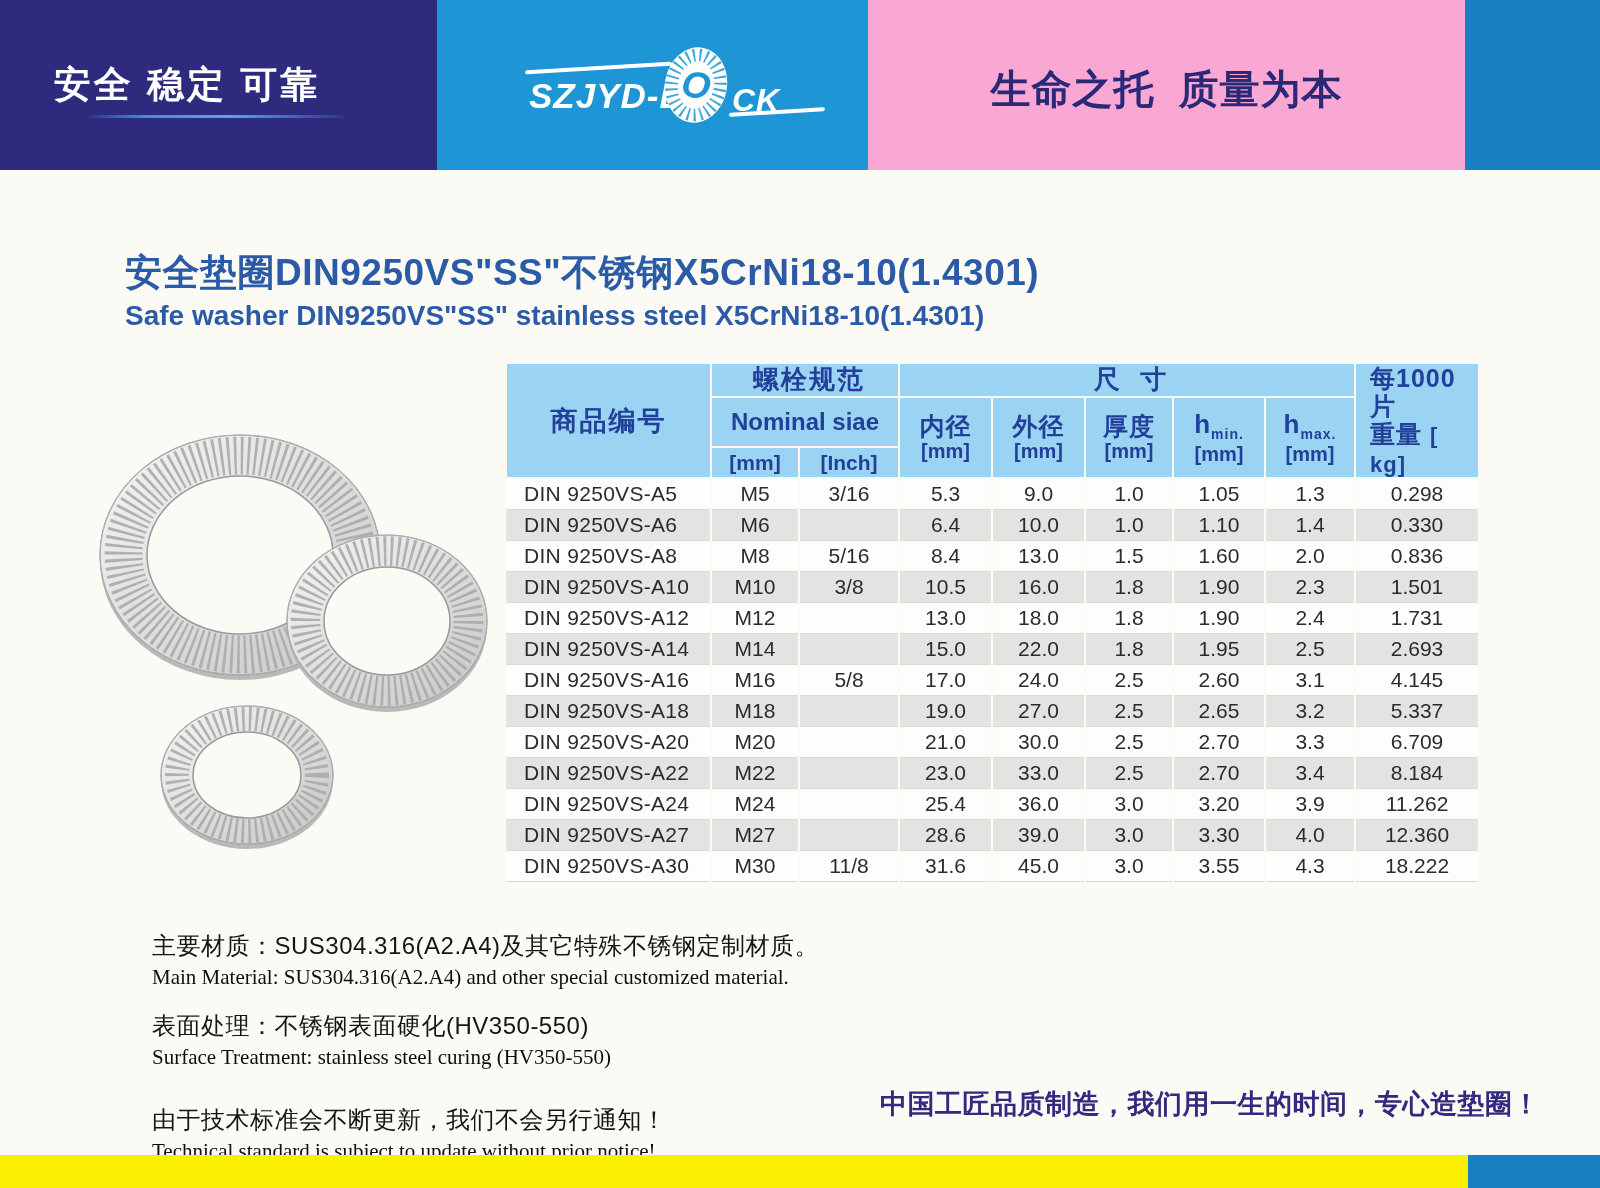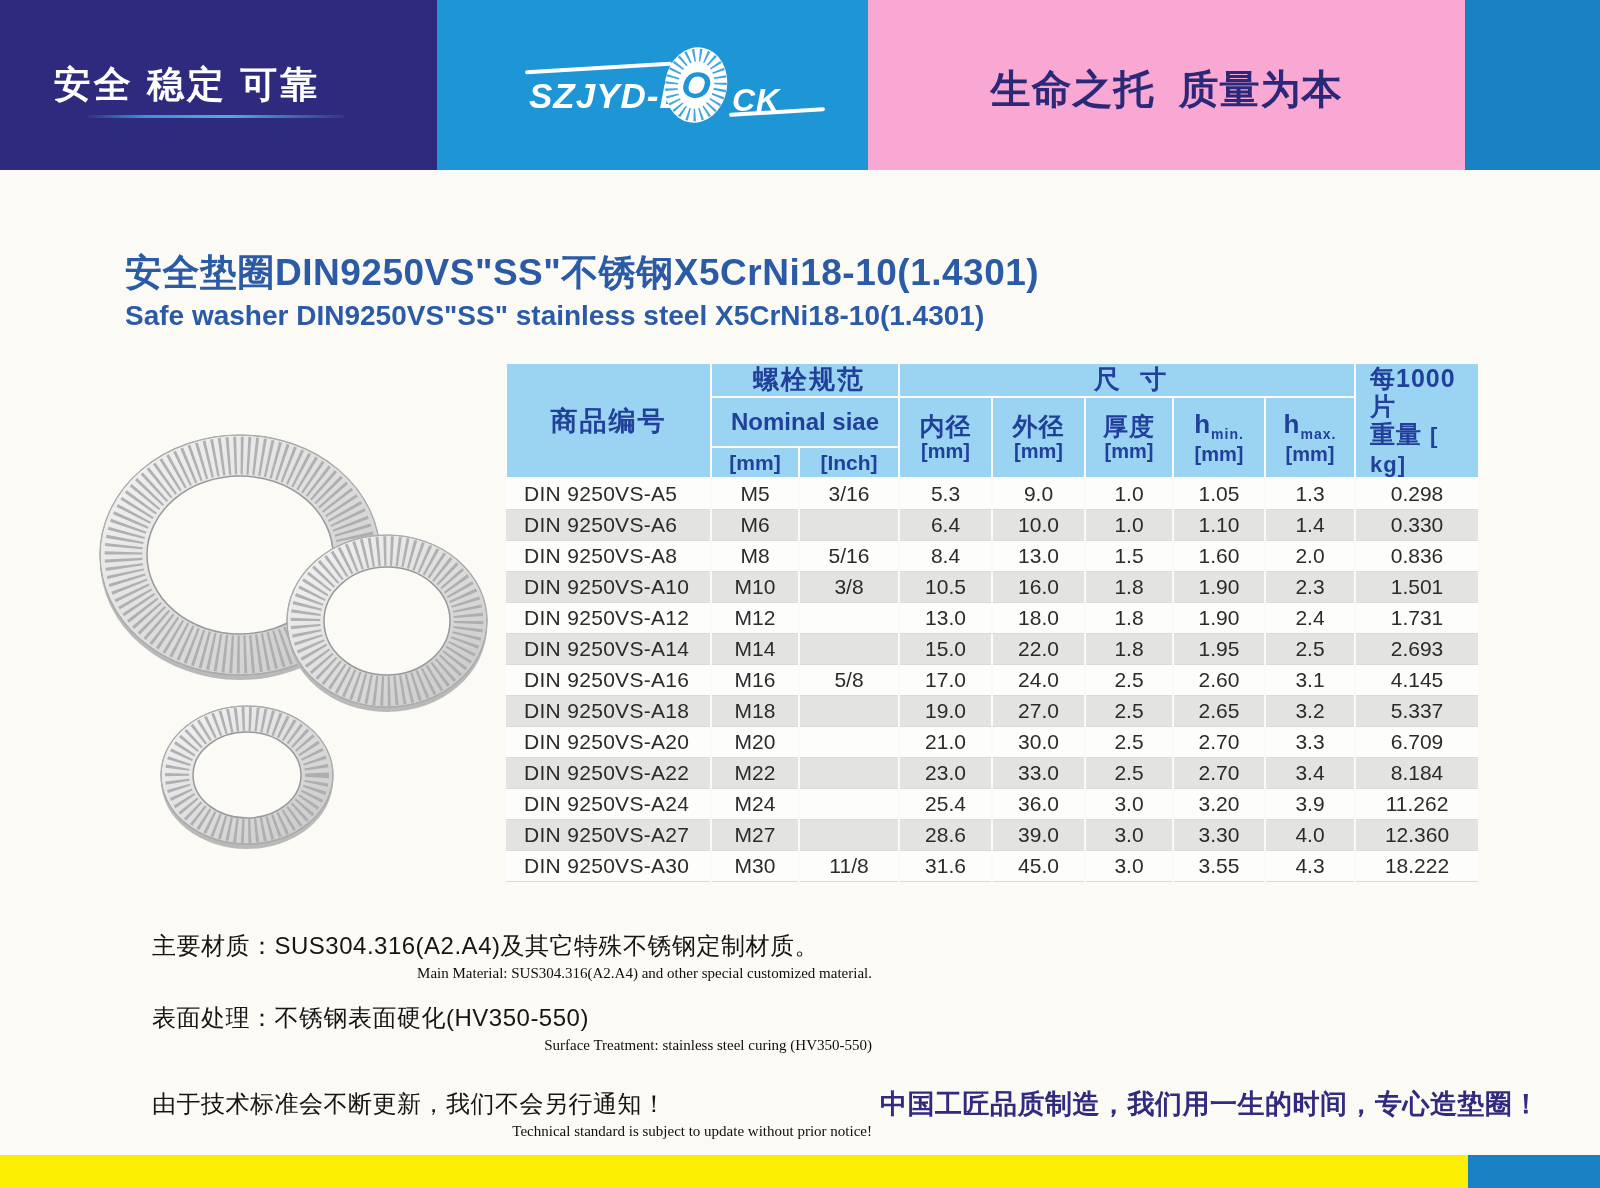--- a/index.html
+++ b/index.html
@@ -62,21 +62,21 @@
   th.th-weight .kg { font-size:22px; }
   .spec-table tbody td { height:31px; text-align:center; font-size:21px; color:#2b2b2b;
     border-right:2px solid #fbfaf5; border-bottom:1px solid #dcd9d2; }
   .spec-table tbody tr:nth-child(odd)  { background:#fdfdfc; }
   .spec-table tbody tr:nth-child(even) { background:#e3e3e1; }
   .spec-table tbody td.code { text-align:left; padding-left:18px; letter-spacing:0.3px; }
 
   
   .notes { position:absolute; left:118px; top:930px; width:720px;margin-left:34px; }
   .note-zh { font-size:24px; color:#151515; margin-bottom:3px; letter-spacing:0.5px; }
-  .note-en { font-family:"Liberation Serif","DejaVu Serif",serif; font-size:15px; color:#0e0e0e; margin-bottom:20px;text-align:right; }
+  .note-en { font-family:"Liberation Serif","DejaVu Serif",serif; font-size:21px; color:#0e0e0e; margin-bottom:20px; }
   .note-gap { height:14px; }
 
   .bottom-slogan { position:absolute; left:880px; top:1086px; width:640px; text-align:left;
     color:#322a7e; font-size:27px; font-weight:bold; letter-spacing:0.5px; white-space:nowrap; }
 
   
   .footer-yellow { position:absolute; left:0; top:1155px; width:1468px; height:33px; background:#fbee00; }
   .footer-blue   { position:absolute; left:1468px; top:1155px; width:132px; height:33px; background:#1a80c4; }
 </style>
 </head>

